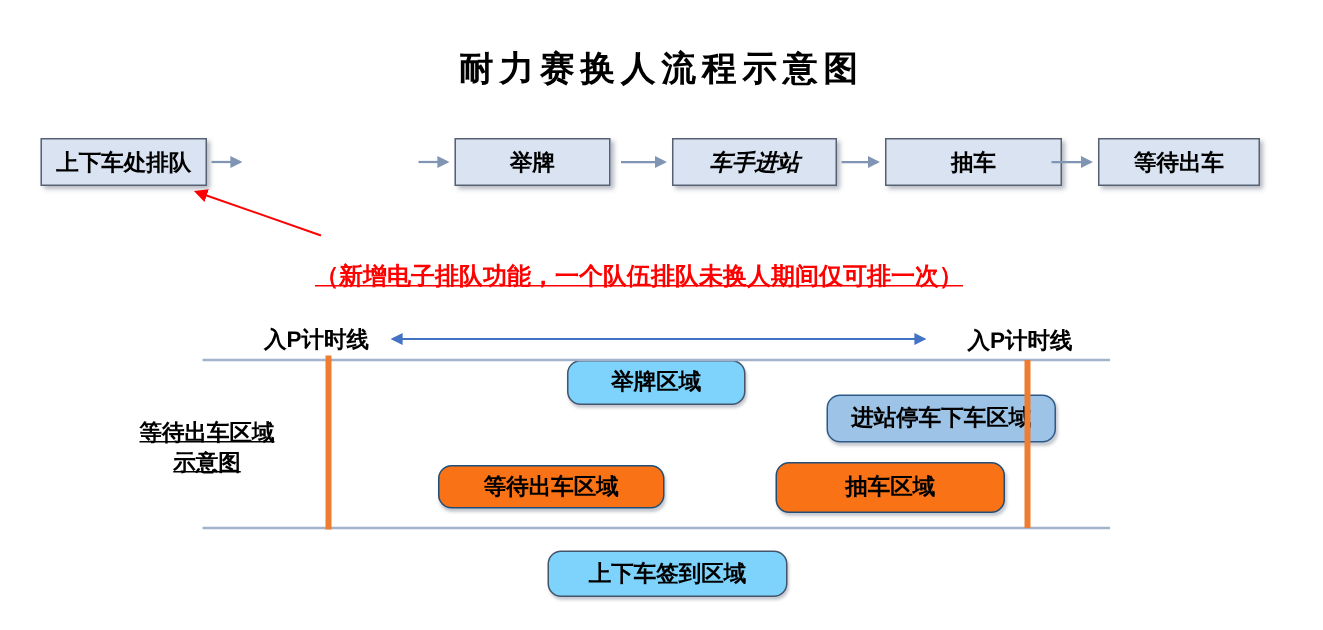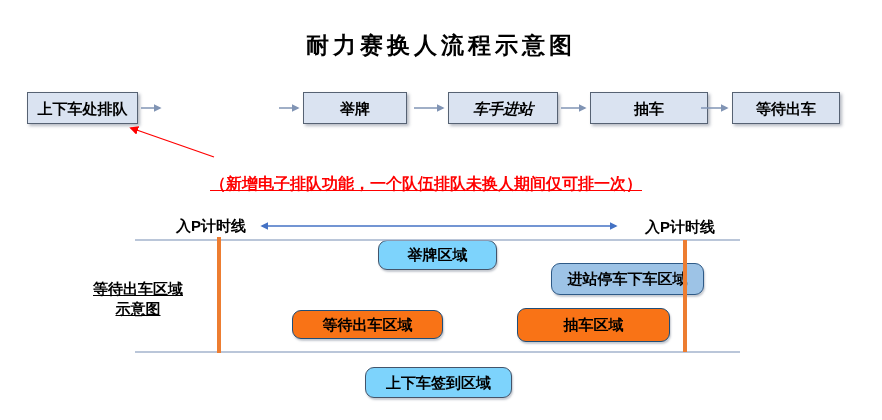--- a/index.html
+++ b/index.html
@@ -44,21 +44,21 @@
     text-align:center;font-size:15px;font-weight:bold;
     border-radius:9px;box-sizing:border-box;box-shadow:1px 2px 2px rgba(90,100,120,.35);
   }
   .zone-light{background:#7dd3fc;border:1.6px solid #44546a;}
   .zone-medium{background:#9dc3e6;border:1.8px solid #2e5a87;margin-left:34px;}
   .zone-dark{background:#f97316;border:1.8px solid #1f4e79;}
   .z-signboard{left:378px;top:240px;width:119px;height:30px;line-height:28px;}
   .z-dropoff{left:517px;top:263px;width:153px;height:32px;line-height:30px;}
   .z-wait{left:292px;top:310px;width:151px;height:29px;line-height:27px;}
   .z-draw{left:517px;top:308px;width:153px;height:34px;line-height:32px;}
-  .z-checkin{left:365px;top:367px;width:147px;height:31px;line-height:29px;font-size:15px;}
+  .z-checkin{left:365px;top:367px;width:160px;height:31px;line-height:29px;font-size:15px;}
   svg.overlay{position:absolute;left:0;top:0;pointer-events:none;}
 </style>
 </head>
 <body>
 
 <div class="stage">
 
   <div class="abs title">耐力赛换人流程示意图</div>
 
   <div class="abs flow-box fb1">上下车处排队</div>

